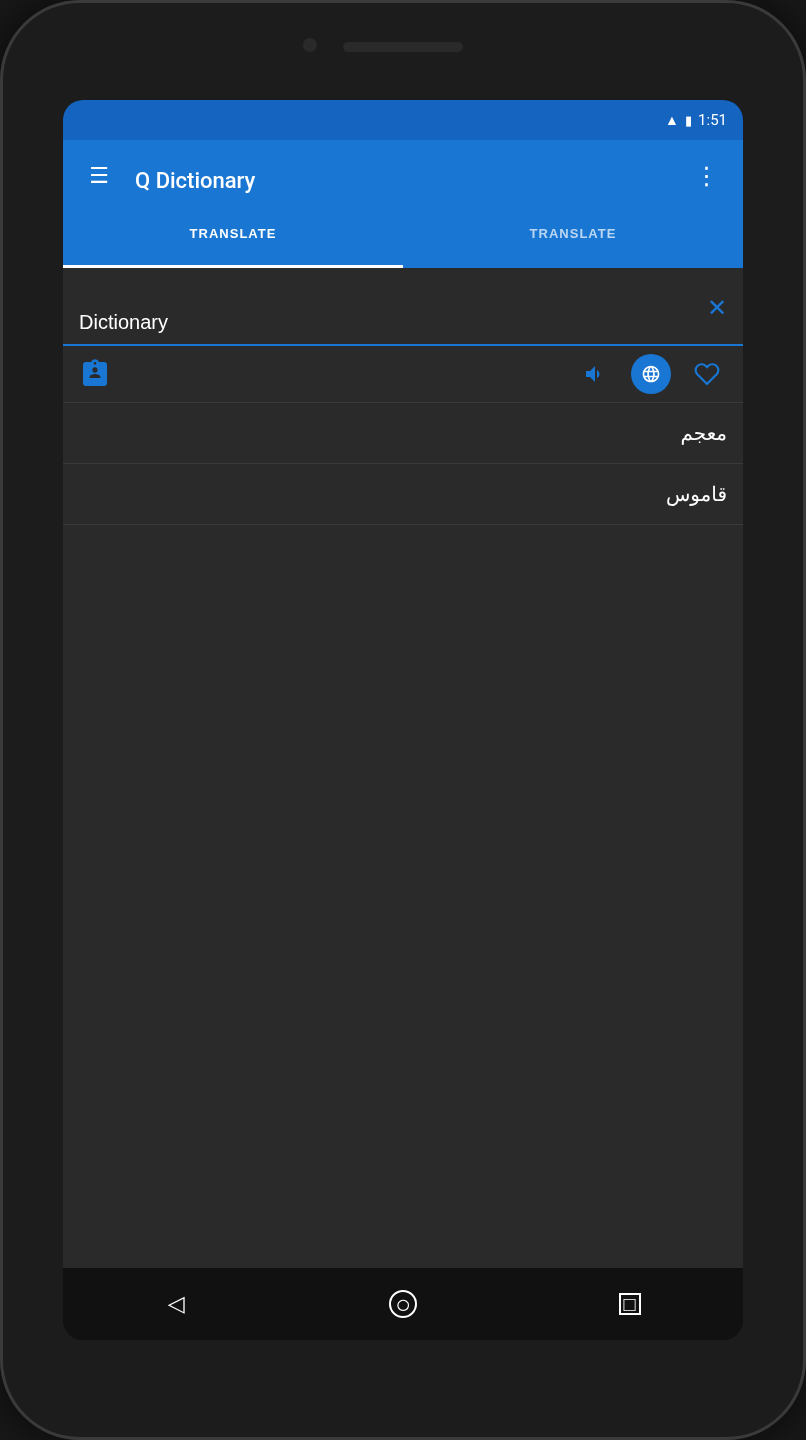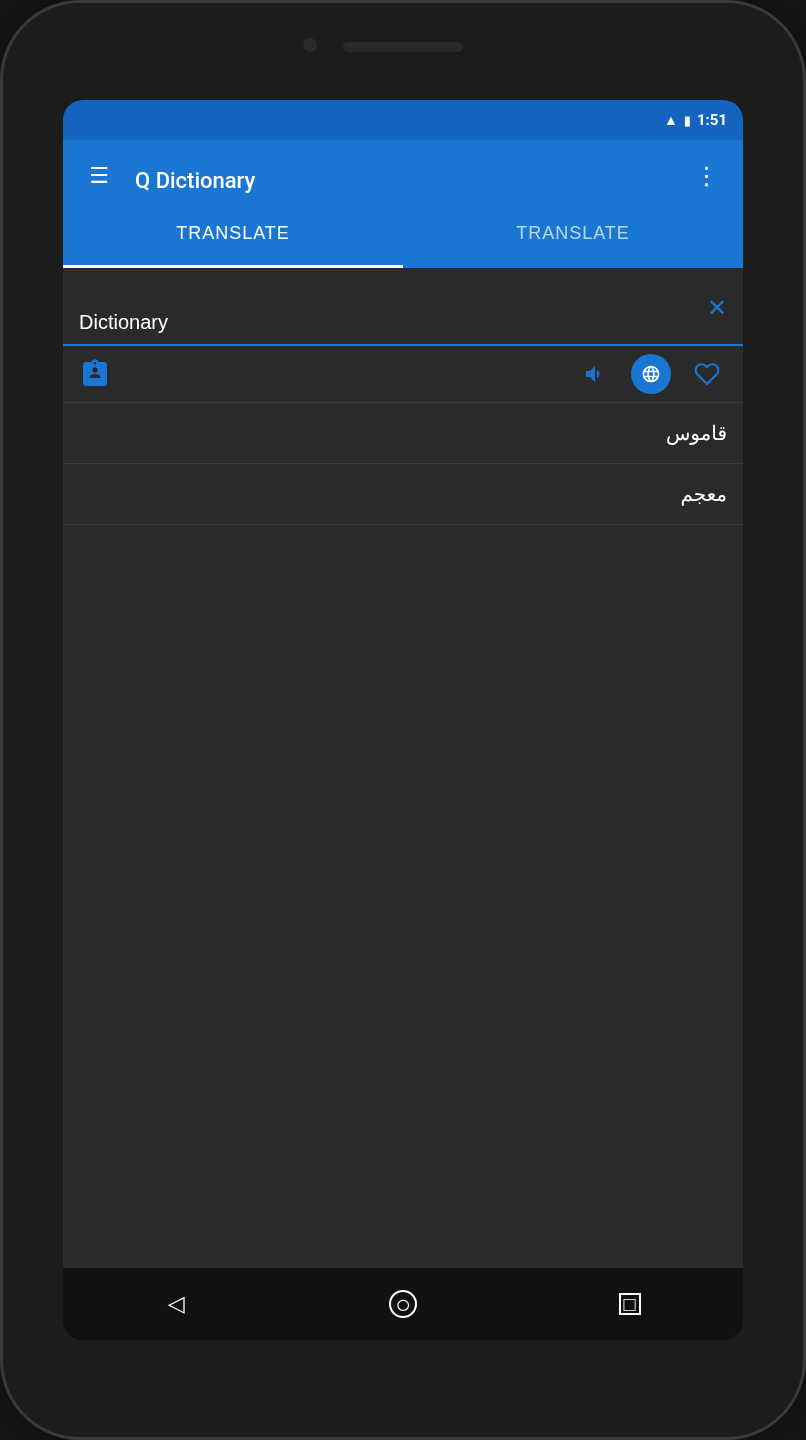--- a/index.html
+++ b/index.html
@@ -62,21 +62,21 @@
     }
 
     .battery-icon {
       color: white;
       font-size: 13px;
     }
 
     .time {
       color: white;
       font-size: 15px;
-      font-weight: 700;
+      font-weight: 400;
     }
 
     
     .app-bar {
       background: #1976d2;
       height: 72px;
       display: flex;
       align-items: center;
       padding: 0 16px;
       gap: 16px;
@@ -131,22 +131,22 @@
 
     .tab-item {
       flex: 1;
       height: 100%;
       display: flex;
       align-items: center;
       justify-content: center;
       cursor: pointer;
       position: relative;
       color: rgba(255,255,255,0.7);
-      font-size: 18px;
-      font-weight: 400;
+      font-size: 13px;
+      font-weight: 700;
       letter-spacing: 1px;
       border: none;
       background: transparent;
       padding-bottom: 14px;
     }
 
     .tab-item.active {
       color: white;
     }
 
@@ -404,24 +404,24 @@
           <button class="action-btn">
             <svg width="26" height="26" fill="none" stroke="#1976d2" stroke-width="2" viewBox="0 0 24 24">
               <path d="M20.84 4.61a5.5 5.5 0 0 0-7.78 0L12 5.67l-1.06-1.06a5.5 5.5 0 0 0-7.78 7.78l1.06 1.06L12 21.23l7.78-7.78 1.06-1.06a5.5 5.5 0 0 0 0-7.78z"></path>
             </svg>
           </button>
         </div>
       </div>
 
       <div class="results-area">
         <div class="result-item">
-          <span class="result-text">قاموس</span>
+          <span class="result-text">معجم</span>
         </div>
         <div class="result-item">
-          <span class="result-text">معجم</span>
+          <span class="result-text">قاموس</span>
         </div>
       </div>
 
     </div>
 
     <div class="nav-bar">
       <button class="nav-btn">
         <span>◁</span>
       </button>
       <button class="nav-btn">

